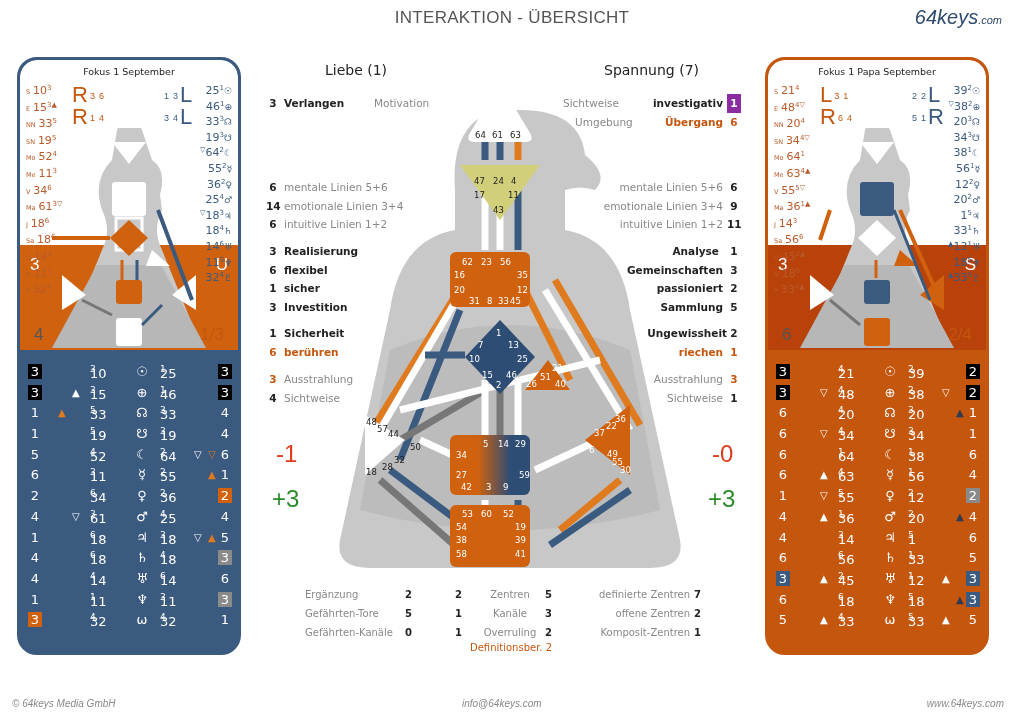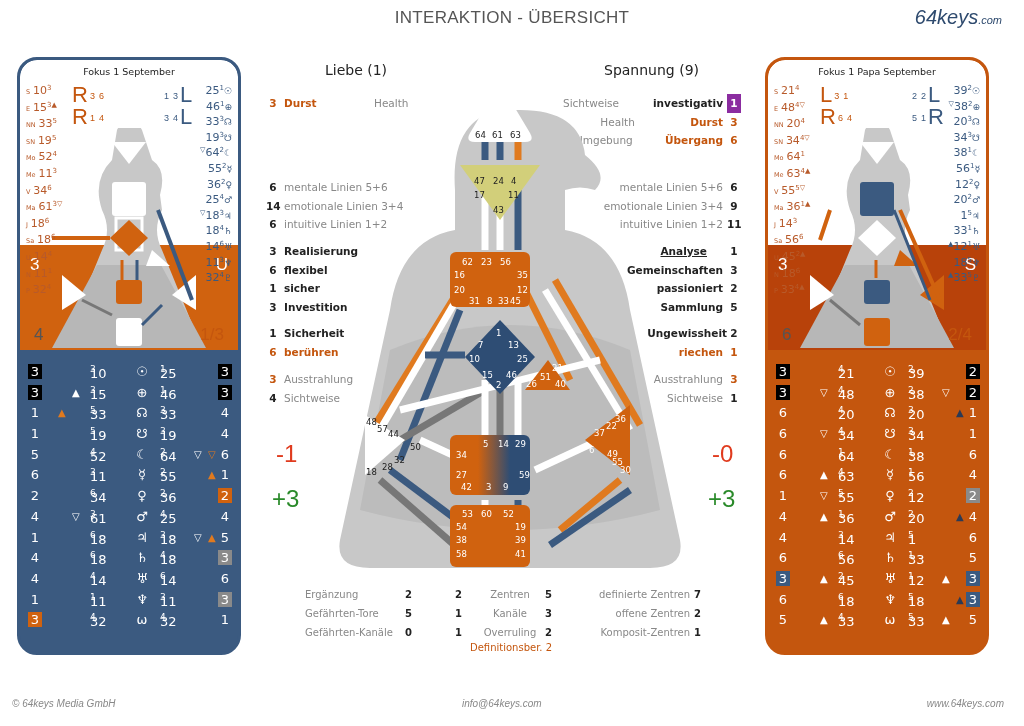--- a/index.html
+++ b/index.html
@@ -498,21 +498,21 @@
         <span class="v2"><span>33</span><sup>5</sup></span>
         <span class="a3 tri-w">▲</span>
         <span class="a4 tri-b"></span>
         <span class="c2">5</span>
       </div>
     </div>
 </div>
 
 <div class="sec-head" style="left:325px">Liebe (1)</div>
 <div class="mid-list" style="left:266px;top:94px;" id="liebe-g1">
-    <div class="row"><span class="num orange">3</span><span class="bold orange" style="display: inline-block; width: 90px; margin-left: 4px;">Durst</span><span class="gray">Health</span></div>
+    <div class="row"><span class="num">3</span><span class="bold dark" style="display: inline-block; width: 90px; margin-left: 4px;">Verlangen</span><span class="gray">Motivation</span></div>
   </div>
 <div class="mid-list" style="left:266px;top:178px;" id="liebe-lines">
     <div class="row"><span class="num">6</span><span class="gray" style="margin-left: 4px;">mentale Linien 5+6</span></div>
     <div class="row"><span class="num">14</span><span class="gray" style="margin-left: 4px;">emotionale Linien 3+4</span></div>
     <div class="row"><span class="num">6</span><span class="gray" style="margin-left: 4px;">intuitive Linien 1+2</span></div>
   </div>
 <div class="mid-list" style="left:266px;top:242px;" id="liebe-g2">
     <div class="row"><span class="num">3</span><span class="bold dark" style="margin-left: 4px;">Realisierung</span></div>
     <div class="row"><span class="num">6</span><span class="bold dark" style="margin-left: 4px;">flexibel</span></div>
     <div class="row"><span class="num">1</span><span class="bold dark" style="margin-left: 4px;">sicher</span></div>
@@ -522,33 +522,32 @@
     <div class="row"><span class="num">1</span><span class="bold dark" style="margin-left: 4px;">Sicherheit</span></div>
     <div class="row"><span class="num orange">6</span><span class="bold orange" style="margin-left: 4px;">berühren</span></div>
   </div>
 <div class="mid-list" style="left:266px;top:370px;" id="liebe-g4">
     <div class="row"><span class="num orange">3</span><span class="gray" style="margin-left: 4px;">Ausstrahlung</span></div>
     <div class="row"><span class="num dark">4</span><span class="gray" style="margin-left: 4px;">Sichtweise</span></div>
   </div>
 <div class="big-num red" style="left:276px;top:440px">-1</div>
 <div class="big-num green" style="left:272px;top:485px">+3</div>
 
-<div class="sec-head" style="left:604px">Spannung (9)</div>
+<div class="sec-head" style="left:604px">Spannung (7)</div>
 <div class="mid-list" style="right:283px;top:94px;text-align:right" id="sp-g1">
     <div class="row"><span class="gray" style="display: inline-block; width: 90px; text-align: left;">Sichtweise</span><span class="bold dark" style="margin-right: 4px;">investigativ</span><span class="num purple-box">1</span></div>
-    <div class="row"><span class="gray" style="display: inline-block; width: 90px; text-align: left;">Health</span><span class="bold orange" style="margin-right: 4px;">Durst</span><span class="num orange">3</span></div>
     <div class="row"><span class="gray" style="display: inline-block; width: 90px; text-align: left;">Umgebung</span><span class="bold orange" style="margin-right: 4px;">Übergang</span><span class="num orange">6</span></div>
   </div>
 <div class="mid-list" style="right:283px;top:178px;text-align:right" id="sp-lines">
     <div class="row"><span class="gray" style="margin-right: 4px;">mentale Linien 5+6</span><span class="num">6</span></div>
     <div class="row"><span class="gray" style="margin-right: 4px;">emotionale Linien 3+4</span><span class="num">9</span></div>
     <div class="row"><span class="gray" style="margin-right: 4px;">intuitive Linien 1+2</span><span class="num">11</span></div>
   </div>
 <div class="mid-list" style="right:283px;top:242px;text-align:right" id="sp-g2">
-    <div class="row"><span class="bold dark" style="margin-right: 20px; text-decoration: underline;">Analyse</span><span class="num">1</span></div>
+    <div class="row"><span class="bold dark" style="margin-right: 8px;">Analyse</span><span class="num">1</span></div>
     <div class="row"><span class="bold dark" style="margin-right: 4px;">Gemeinschaften</span><span class="num">3</span></div>
     <div class="row"><span class="bold dark" style="margin-right: 4px;">passioniert</span><span class="num">2</span></div>
     <div class="row"><span class="bold dark" style="margin-right: 4px;">Sammlung</span><span class="num">5</span></div>
   </div>
 <div class="mid-list" style="right:283px;top:324px;text-align:right" id="sp-g3">
     <div class="row"><span class="bold dark" style="">Ungewissheit</span><span class="num">2</span></div>
     <div class="row"><span class="bold orange" style="margin-right: 4px;">riechen</span><span class="num orange">1</span></div>
   </div>
 <div class="mid-list" style="right:283px;top:370px;text-align:right" id="sp-g4">
     <div class="row"><span class="gray" style="margin-right: 4px;">Ausstrahlung</span><span class="num orange">3</span></div>

